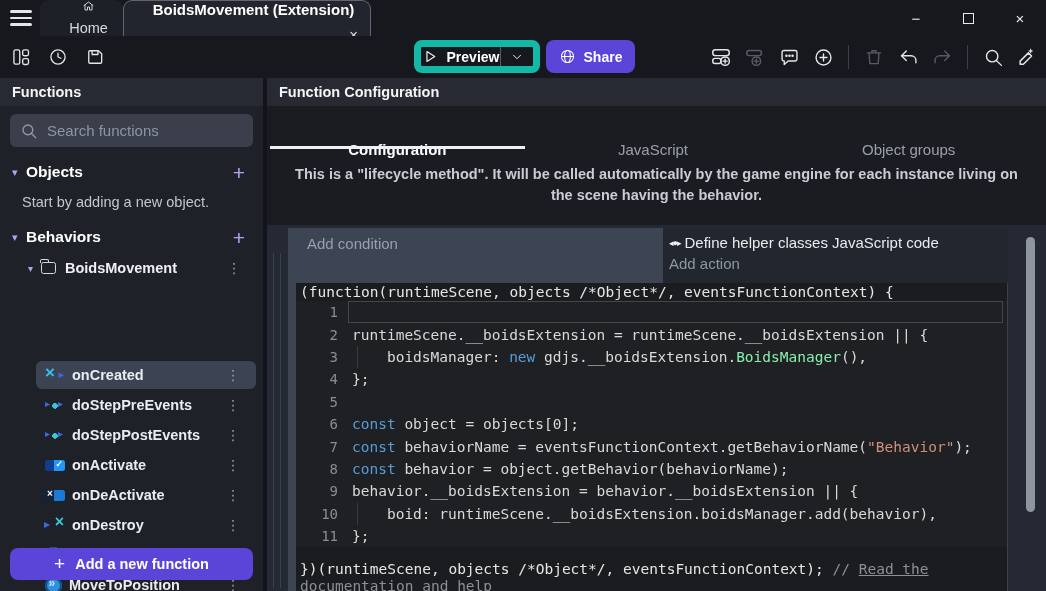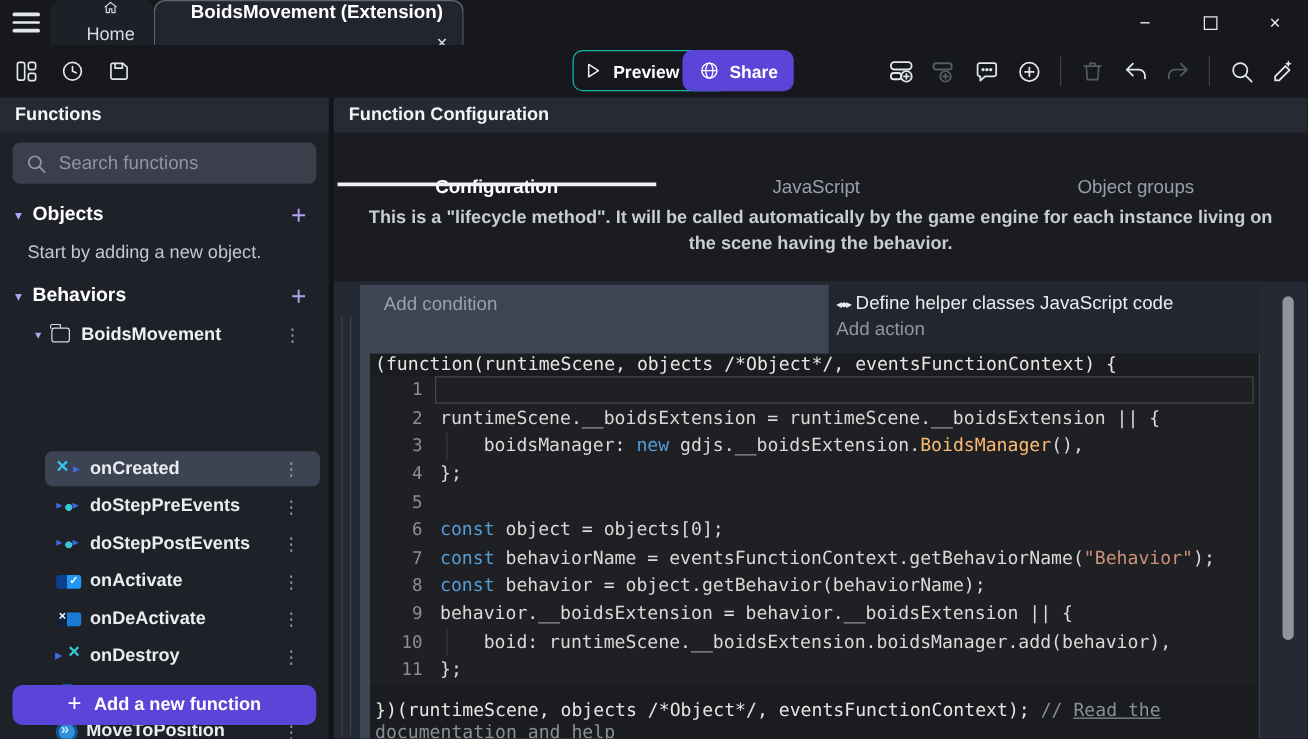--- a/index.html
+++ b/index.html
@@ -20,22 +20,22 @@
   .wincontrols { position:absolute; right:0; top:0; height:36px; display:flex; align-items:center; }
   .winbtn { width:52px; height:36px; display:flex; align-items:center; justify-content:center; color:#e8eaed; font-size:15px; }
   .maxbox { width:11px; height:11px; border:1.5px solid #e8eaed; display:inline-block; }
 
   
   .toolbar { position:absolute; left:0; top:36px; width:1046px; height:42px; background:#16181d; }
   .tb-left { position:absolute; left:8px; top:8px; display:flex; gap:11px; }
   .icon-btn { width:26px; height:26px; display:flex; align-items:center; justify-content:center; cursor:pointer; }
   .icon-btn svg { stroke:#e2e5ea; fill:none; stroke-width:1.6; stroke-linecap:round; stroke-linejoin:round; }
   .icon-btn.disabled svg { stroke:#565c66; }
-  .btn-preview { position:absolute; left:414px; top:4px; height:33px; width:126px; border:1px solid #14b8a6;
-    border-radius:8px; display:flex; align-items:center; background:transparent;margin-left:44px; }
+  .btn-preview { position:absolute; left:414px; top:4px; height:33px; width:126px; border:7px solid #14b8a6;
+    border-radius:8px; display:flex; align-items:center; background:transparent; }
   .btn-preview .seg1 { flex:1; display:flex; align-items:center; justify-content:center; gap:8px;
     font-weight:bold; font-size:14px; color:#fff; }
   .btn-preview .seg2 { width:33px; height:100%; border-left:1px solid #575c66; display:flex; align-items:center; justify-content:center; }
   .btn-preview svg { stroke:#eef0f3; fill:none; stroke-width:1.7; stroke-linejoin:round; stroke-linecap:round; }
   .btn-share { position:absolute; left:546px; top:4px; height:33px; width:89px; background:#5b45d8; border-radius:8px;
     display:flex; align-items:center; justify-content:center; gap:8px; font-weight:bold; font-size:14px; color:#fff; }
   .btn-share svg { stroke:#fff; fill:none; stroke-width:1.5; }
   .tb-right { position:absolute; right:6px; top:8px; display:flex; align-items:center; gap:8px; }
   .tb-divider { width:1px; height:24px; background:#3a3f48; margin:0 4px; }
 
@@ -113,21 +113,21 @@
   .js-title .glyph { font-size:9px; letter-spacing:-1px; color:#f0f2f5; }
   .add-action { margin-top:4px; color:#8f96a2; font-size:15px; cursor:pointer; }
 
   .code-block { position:absolute; left:29px; top:58px; width:712px; bottom:0; background:#1b1c1f;
     border-right:1px solid #3c4049; font-family:"DejaVu Sans Mono", monospace; font-size:14.5px; }
   .code-header { color:#e6e6e6; padding:1px 0 1px 4px; white-space:pre; }
   .code-editor { position:relative; background:#1f2023; }
   .code-row { display:flex; height:22.4px; align-items:center; }
   .gutter { width:46px; text-align:right; color:#8b8d90; font-size:14px; flex:0 0 auto; padding-right:4px; }
   .code-text { white-space:pre; margin-left:10px; color:#d9d9d9; }
-  .tok-d { color:#d9d9d9; } .tok-k { color:#569cd6; } .tok-t { color:#fdba74; } .tok-s { color:#ce9178; }
+  .tok-d { color:#d9d9d9; } .tok-k { color:#569cd6; } .tok-t { color:#86efac; } .tok-s { color:#ce9178; }
   .current-line-box { position:absolute; left:52px; right:4px; top:0; height:22.4px; border:1px solid #44464c; }
   .indent-guide { position:absolute; left:61px; width:1px; background:#3a3a3a; }
   .code-footer { margin-top:14px; padding-left:4px; width:672px; color:#e6e6e6; line-height:17px; }
   .code-footer .cmt { color:#8a9097; }
   .code-footer a { color:#8a9097; text-decoration:underline; cursor:pointer; }
   .v-scrollbar { position:absolute; left:759px; top:12px; width:9px; height:275px; background:#8f959e; border-radius:5px; }
 </style>
 </head>
 <body>
 

